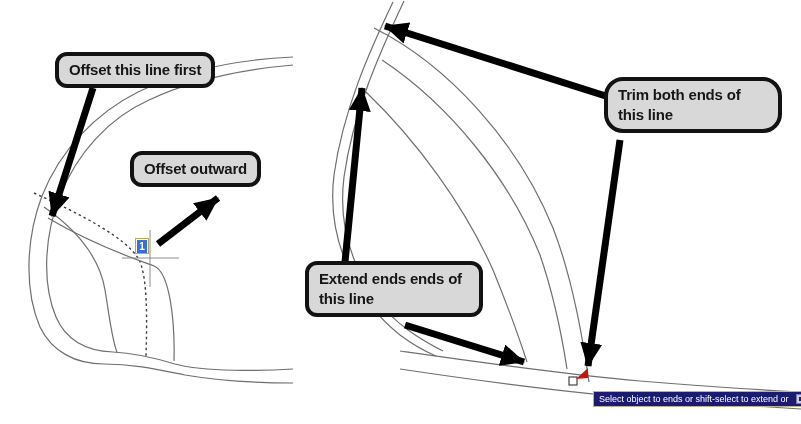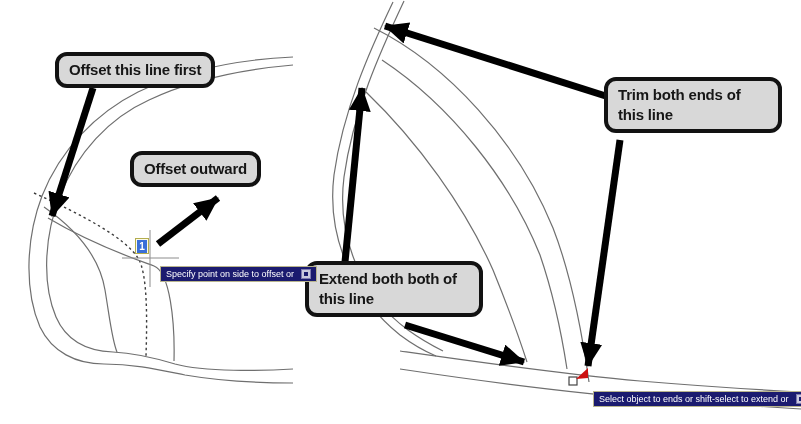--- a/index.html
+++ b/index.html
@@ -87,34 +87,28 @@
       <line class="cross" x1="150" y1="230" x2="150" y2="287"></line>
       <rect x="569" y="377" width="8" height="8" fill="#ffffff" stroke="#444444" stroke-width="1.2"></rect>
       <polygon points="576,379 588,368 588,378" fill="var(--cursor_red,#cc1111)"></polygon>
     </g>
   </svg>
 
   <div class="callout" style="left:55px;top:52px;">Offset this line first</div>
 
   <div class="callout" style="left:130px;top:151px;">Offset outward</div>
 
-  <div class="callout wrap" style="left:604px;top:77px;">Trim both ends of this line</div>
+  <div class="callout wrap" style="left:604px;top:77px;border-radius:19px;">Trim both ends of this line</div>
 
-  <div class="callout wrap" style="left:305px;top:261px;">Extend both both of this line</div>
+  <div class="callout wrap" style="left:305px;top:261px;">Extend ends ends of this line</div>
 
   <div class="dyn">
     <span class="sel">1</span>
   </div>
 
-  <div class="tip" style="left:160px;top:266px;">
-    <span>Specify point on side to offset or</span>
-    <span class="tt-icon">
-        <i></i>
-      </span>
-  </div>
 
   <div class="tip" style="left:593px;top:391px;">
     <span>Select object to ends or shift-select to extend or</span>
     <span class="tt-icon">
         <i></i>
       </span>
   </div>
 
 </div>
 

